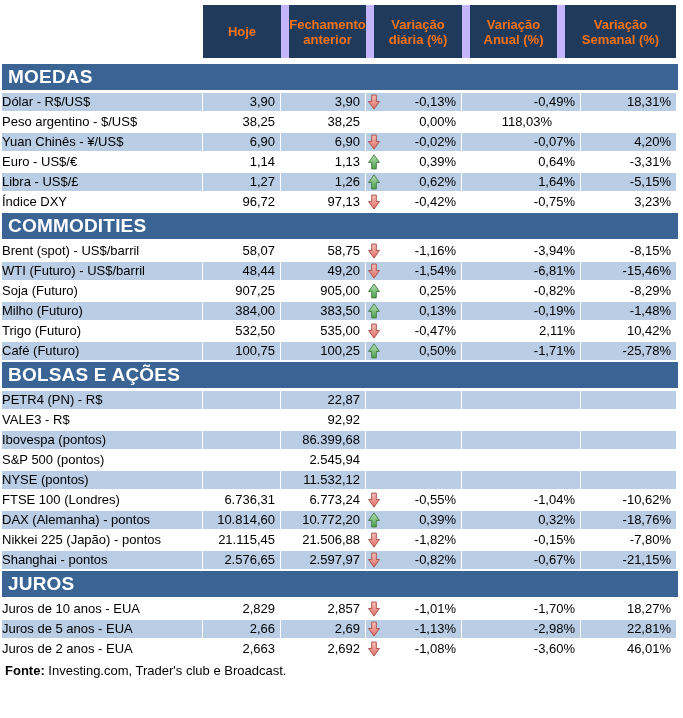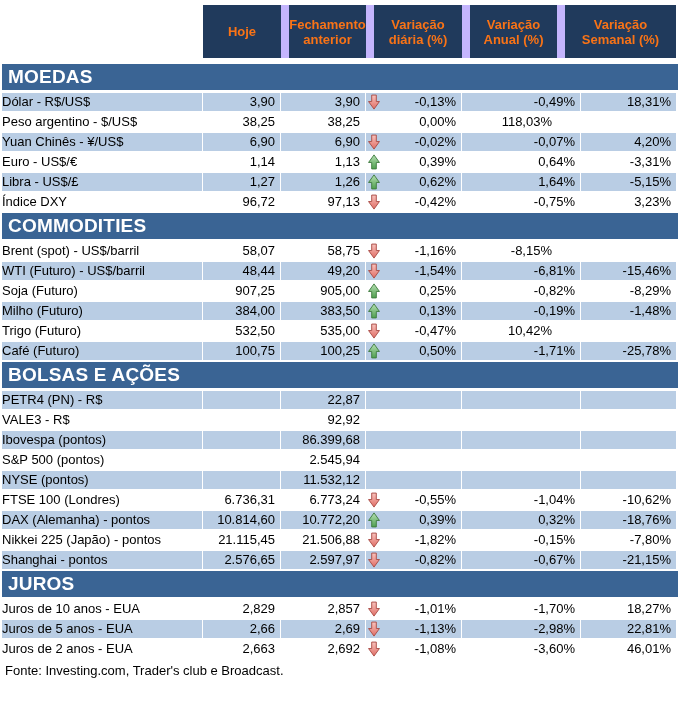--- a/index.html
+++ b/index.html
@@ -40,21 +40,21 @@
   }
   .row .cell:last-child{border-right:none;}
   .cell.c-label{justify-content:flex-start;}
   .cell.num{justify-content:flex-end;padding-right:5px;}
   .cell.c-vd{justify-content:center;padding-left:2px;}
   .cell.c-vd .val{margin-left:auto;}
   .icon{display:flex;align-items:center;height:18px;}
   .arr{width:12px;height:16px;display:block;}
   
   .fonte{font-size:13px;padding:3px 0 0 3px;}
-  .fonte .b{font-weight:normal;}
+  .fonte .b{font-weight:bold;}
 </style>
 </head>
 <body>
 
 <svg width="0" height="0" style="position:absolute" aria-hidden="true">
   <defs>
     <linearGradient id="gDown" x1="0" y1="0" x2="0" y2="1">
       <stop offset="0" stop-color="#F8C3BE"></stop>
       <stop offset="1" stop-color="#E06D65"></stop>
     </linearGradient>
@@ -168,20 +168,21 @@
         <div class="cell num c-hoje">58,07</div>
         <div class="cell num c-fech">58,75</div>
         <div class="cell num c-vd">
           <div class="icon">
             <svg class="arr" viewBox="0 0 13 17">
               <polygon points="4,1 9,1 9,8 12.4,8 6.5,16.2 0.6,8 4,8" fill="url(#gDown)" stroke="#A84A43" stroke-linejoin="round"></polygon>
             </svg>
           </div>
           <span class="val">-1,16%</span>
         </div>
+        <div class="cell num c-vs">-3,94%</div>
         <div class="cell num c-va">-8,15%</div>
       </div>
       <div class="row light">
         <div class="cell c-label">WTI (Futuro) - US$/barril</div>
         <div class="cell num c-hoje">48,44</div>
         <div class="cell num c-fech">49,20</div>
         <div class="cell num c-vd">
           <div class="icon">
             <svg class="arr" viewBox="0 0 13 17">
               <polygon points="4,1 9,1 9,8 12.4,8 6.5,16.2 0.6,8 4,8" fill="url(#gDown)" stroke="#A84A43" stroke-linejoin="round"></polygon>
@@ -227,20 +228,21 @@
         <div class="cell num c-hoje">532,50</div>
         <div class="cell num c-fech">535,00</div>
         <div class="cell num c-vd">
           <div class="icon">
             <svg class="arr" viewBox="0 0 13 17">
               <polygon points="4,1 9,1 9,8 12.4,8 6.5,16.2 0.6,8 4,8" fill="url(#gDown)" stroke="#A84A43" stroke-linejoin="round"></polygon>
             </svg>
           </div>
           <span class="val">-0,47%</span>
         </div>
+        <div class="cell num c-vs">2,11%</div>
         <div class="cell num c-va">10,42%</div>
       </div>
       <div class="row light">
         <div class="cell c-label">Café (Futuro)</div>
         <div class="cell num c-hoje">100,75</div>
         <div class="cell num c-fech">100,25</div>
         <div class="cell num c-vd">
           <div class="icon">
             <svg class="arr" viewBox="0 0 13 17">
               <polygon points="6.5,0.8 12.4,9 9,9 9,16 4,16 4,9 0.6,9" fill="url(#gUp)" stroke="#3E7B3E" stroke-linejoin="round"></polygon>

